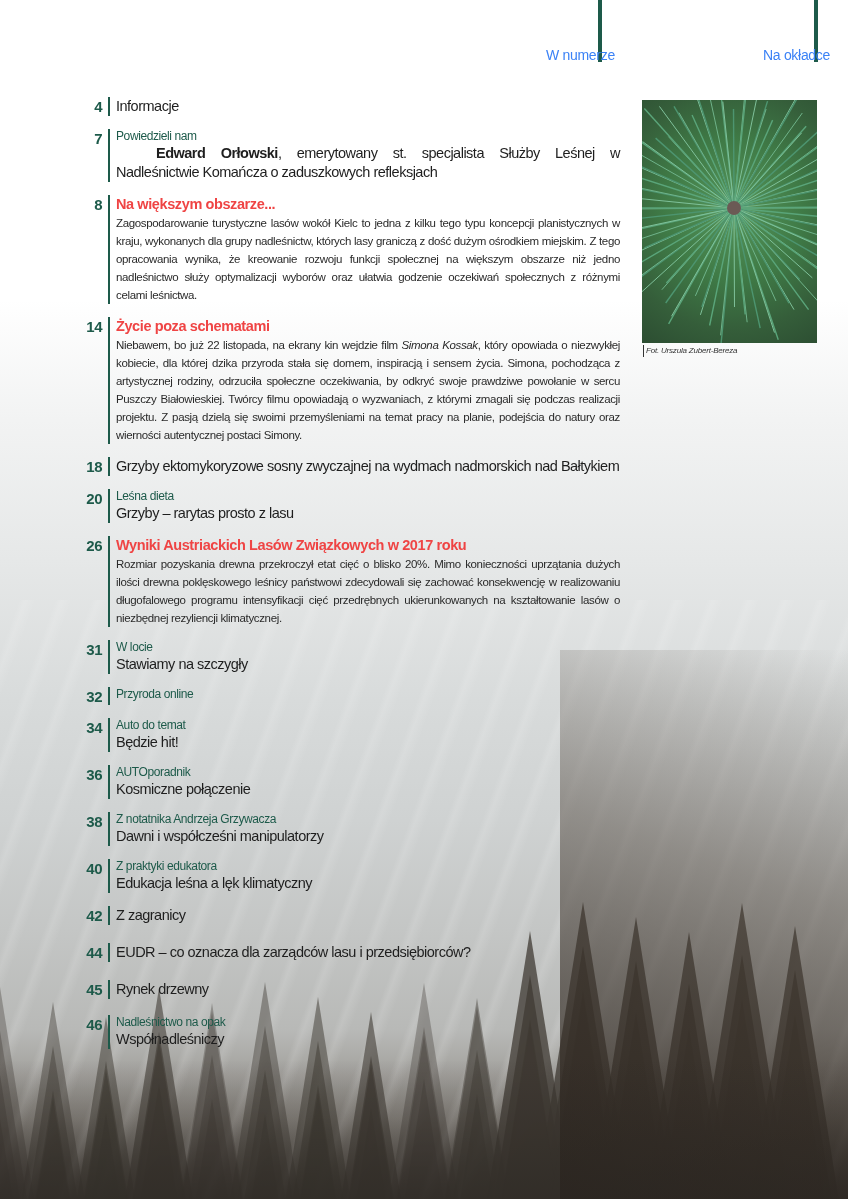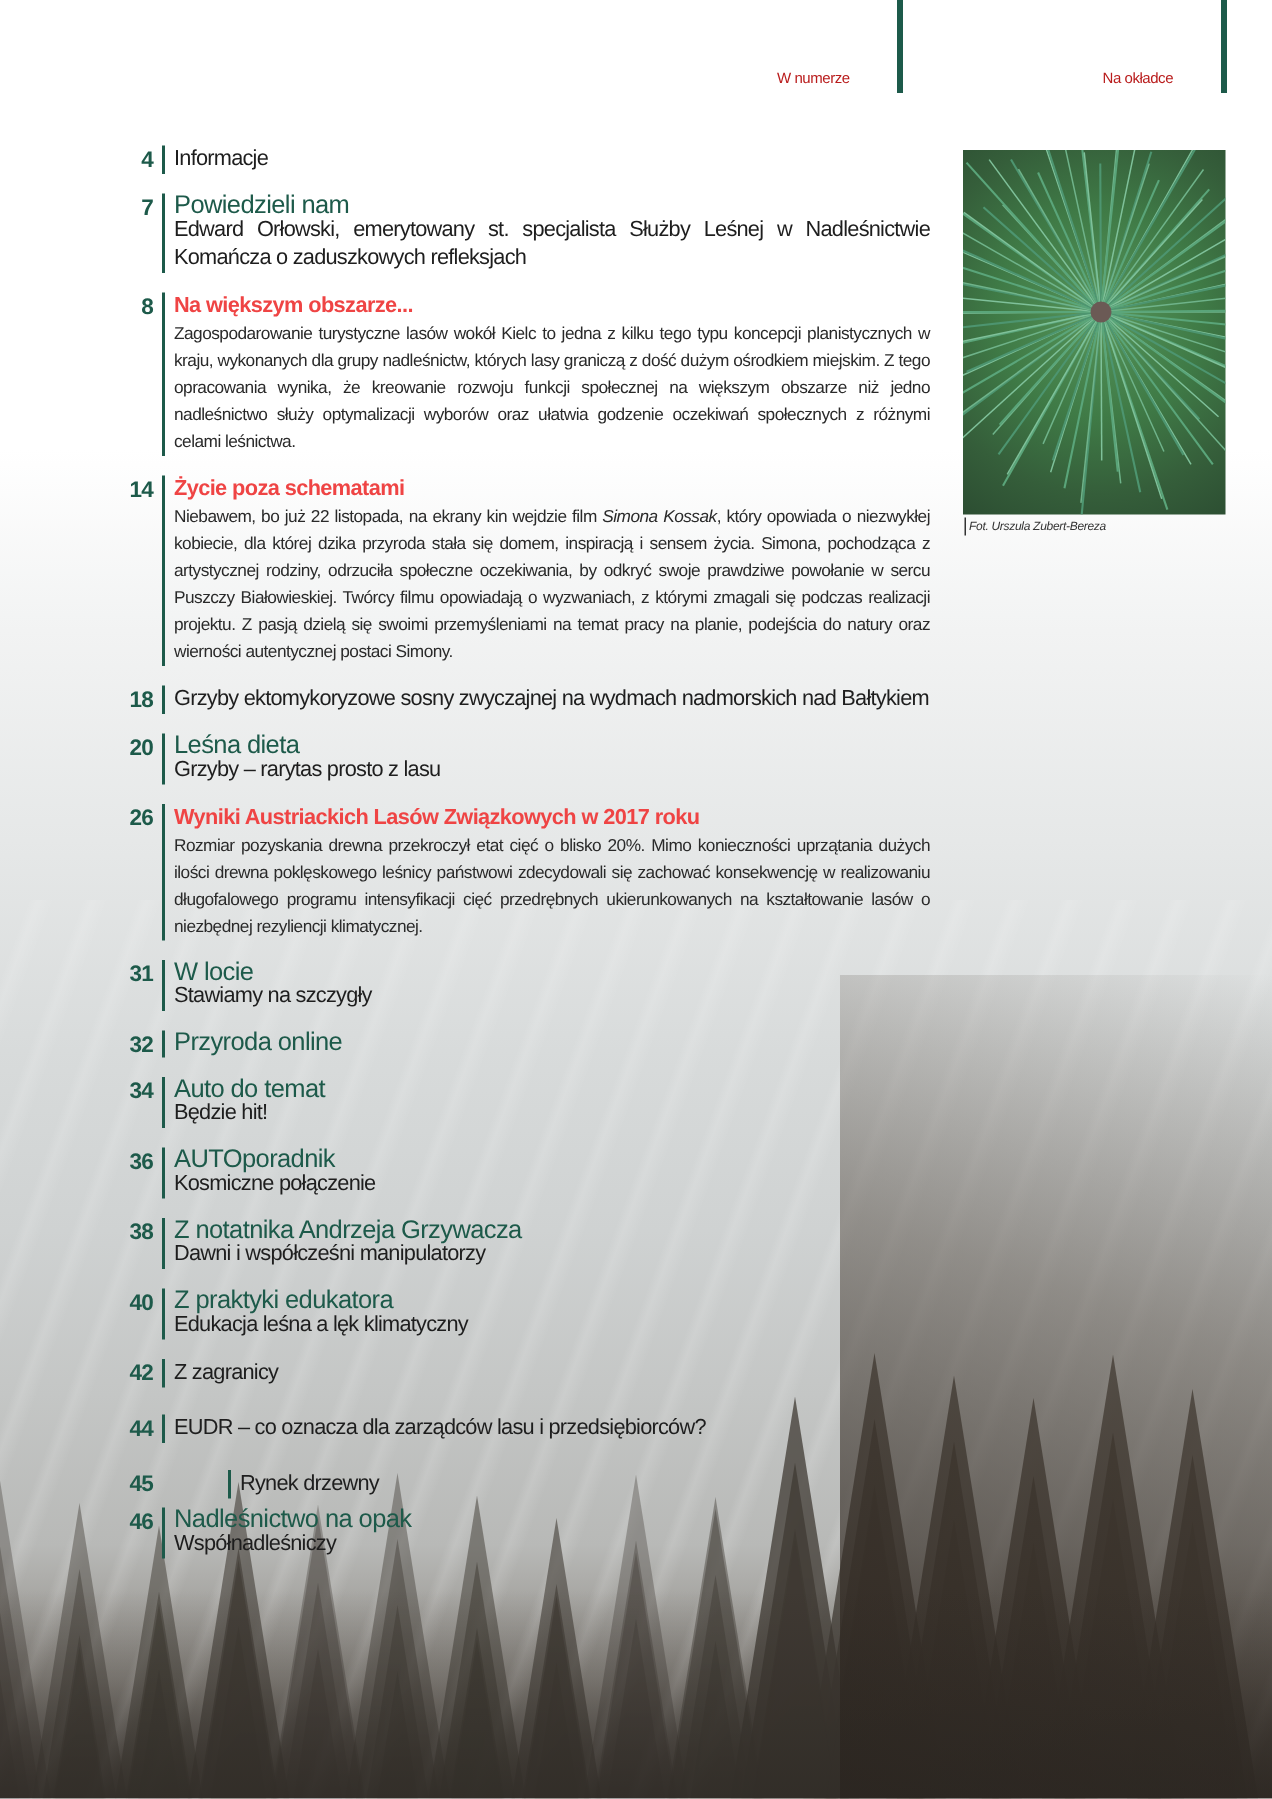--- a/index.html
+++ b/index.html
@@ -24,33 +24,33 @@
   }
   .rays {
     position: absolute; left: 0; top: 600px; width: 848px; height: 599px;
     background: repeating-linear-gradient(110deg, rgba(255,255,255,0.0) 0px, rgba(255,255,255,0.0) 18px, rgba(255,255,255,0.18) 24px, rgba(255,255,255,0.0) 34px);
     opacity: 0.7;
   }
   .trees { position: absolute; left: 0; top: 0; width: 848px; height: 1199px; }
 
   
   .hdr-bar { position: absolute; top: 0; width: 4px; height: 62px; background: #1d5a4a; }
-  .hdr-label { position: absolute; top: 47px; font-size: 10px; color: #b91c1c; letter-spacing: -0.3px; }
+  .hdr-label { position: absolute; top: 47px; font-size: 14px; color: #3b82f6; letter-spacing: -0.3px; margin-left: 28px; }
 
   
   .toc { position: absolute; left: 80px; top: 97px; width: 540px; }
   .entry { display: flex; margin-bottom: 13px; }
   .num {
     width: 22px; text-align: right; font-weight: bold; font-size: 15px; color: #1d5a4a;
     padding-top: 1px; flex-shrink: 0; letter-spacing: -0.5px;
   }
   .content { margin-left: 6px; padding-left: 6px; border-left: 2px solid #1d5a4a; flex: 1; }
-  .cat { font-size: 17px; color: #1d5a4a; line-height: 15px; letter-spacing: -0.4px; }
+  .cat { font-size: 12px; color: #1d5a4a; line-height: 15px; letter-spacing: -0.4px; }
   .title { font-size: 14.5px; color: #1e1e1e; line-height: 19px; letter-spacing: -0.5px; }
-  .title b { font-weight: normal; }
+  .title b { font-weight: bold; margin-left: 40px; }
   .title-green { font-size: 14.5px; font-weight: bold; color: #ef4444; line-height: 19px; letter-spacing: -0.4px; }
   .desc { font-size: 11.5px; color: #2a2a2a; line-height: 18px; letter-spacing: -0.35px; text-align: justify; }
   .desc i { font-style: italic; }
 
   
   .photo {
     position: absolute; left: 642px; top: 100px; width: 175px; height: 243px;
     background: radial-gradient(circle at 52% 45%, #6a9a5a 0px, #4c8a52 30px, #3f7a46 70px, #355e3a 120px, #2a4a30 170px);
     overflow: hidden;
   }
@@ -344,21 +344,21 @@
     </div>
   </div>
 
   <div class="entry" style="margin-bottom:18px;">
     <div class="num">44</div>
     <div class="content">
       <div class="title">EUDR – co oznacza dla zarządców lasu i przedsiębiorców?</div>
     </div>
   </div>
 
-  <div class="entry" style="margin-bottom:6px;gap:44px;">
+  <div class="entry" style="margin-bottom:16px;">
     <div class="num">45</div>
     <div class="content">
       <div class="title">Rynek drzewny</div>
     </div>
   </div>
 
   <div class="entry">
     <div class="num">46</div>
     <div class="content">
       <div class="cat">Nadleśnictwo na opak</div>

